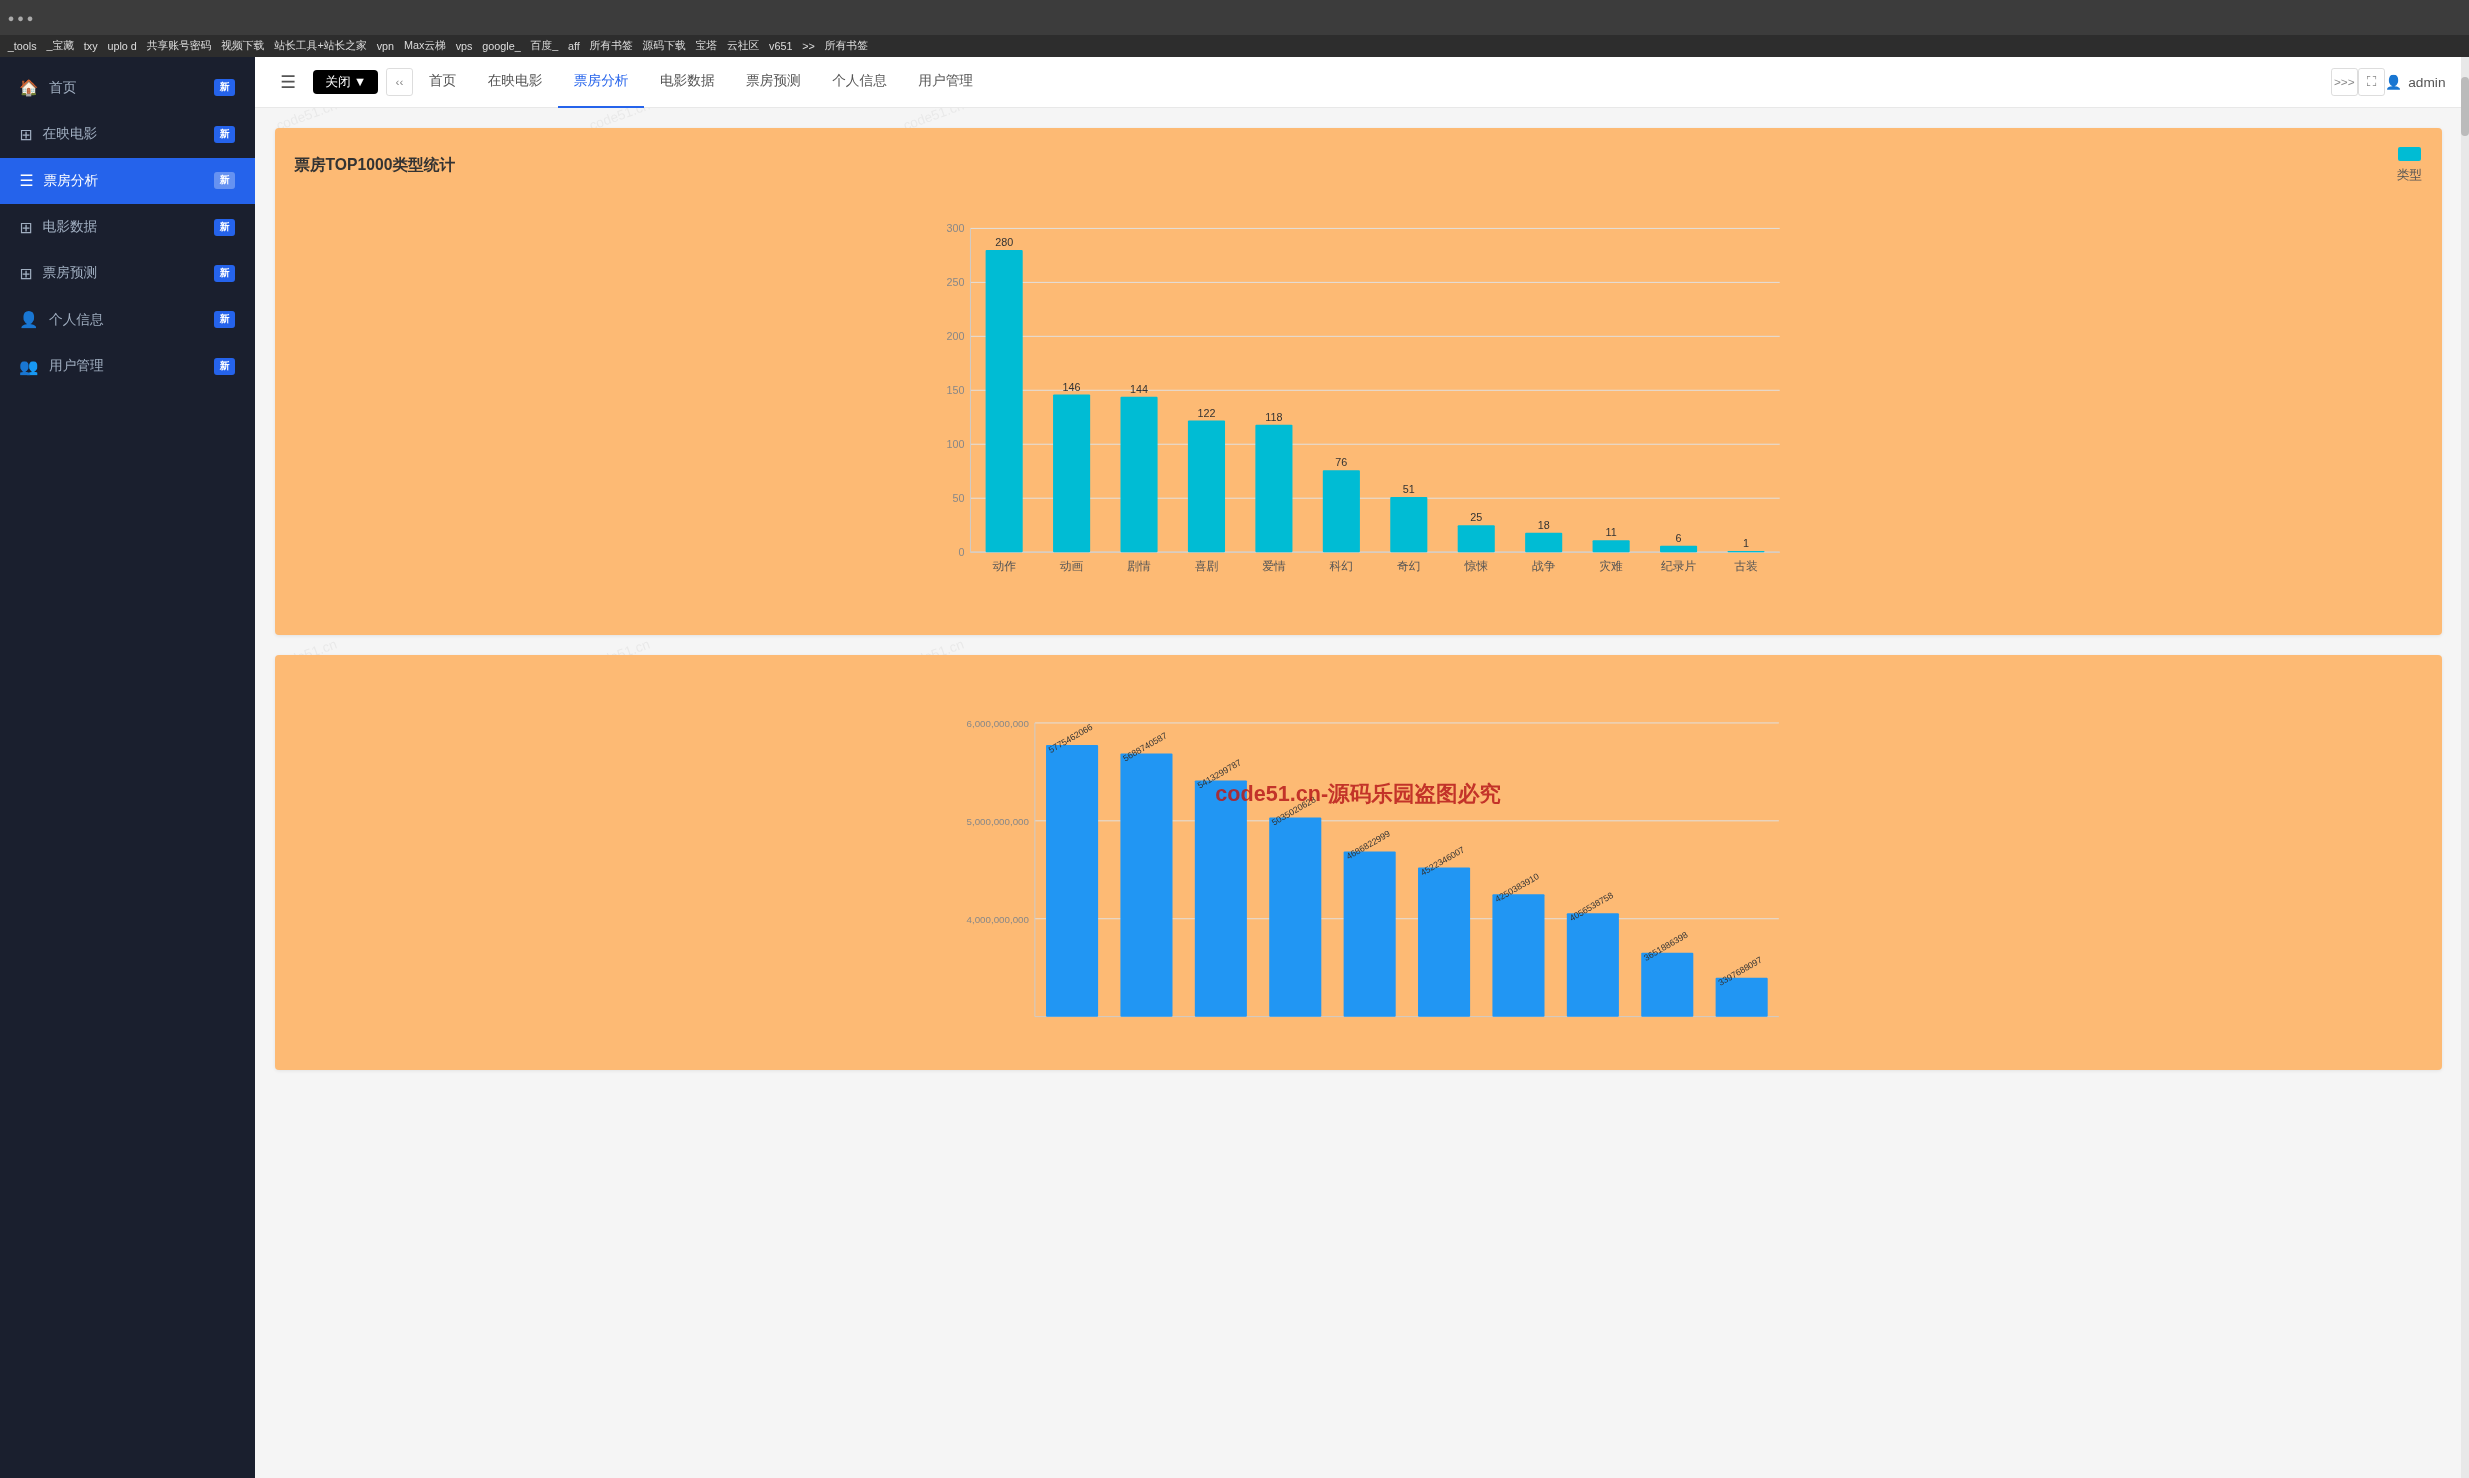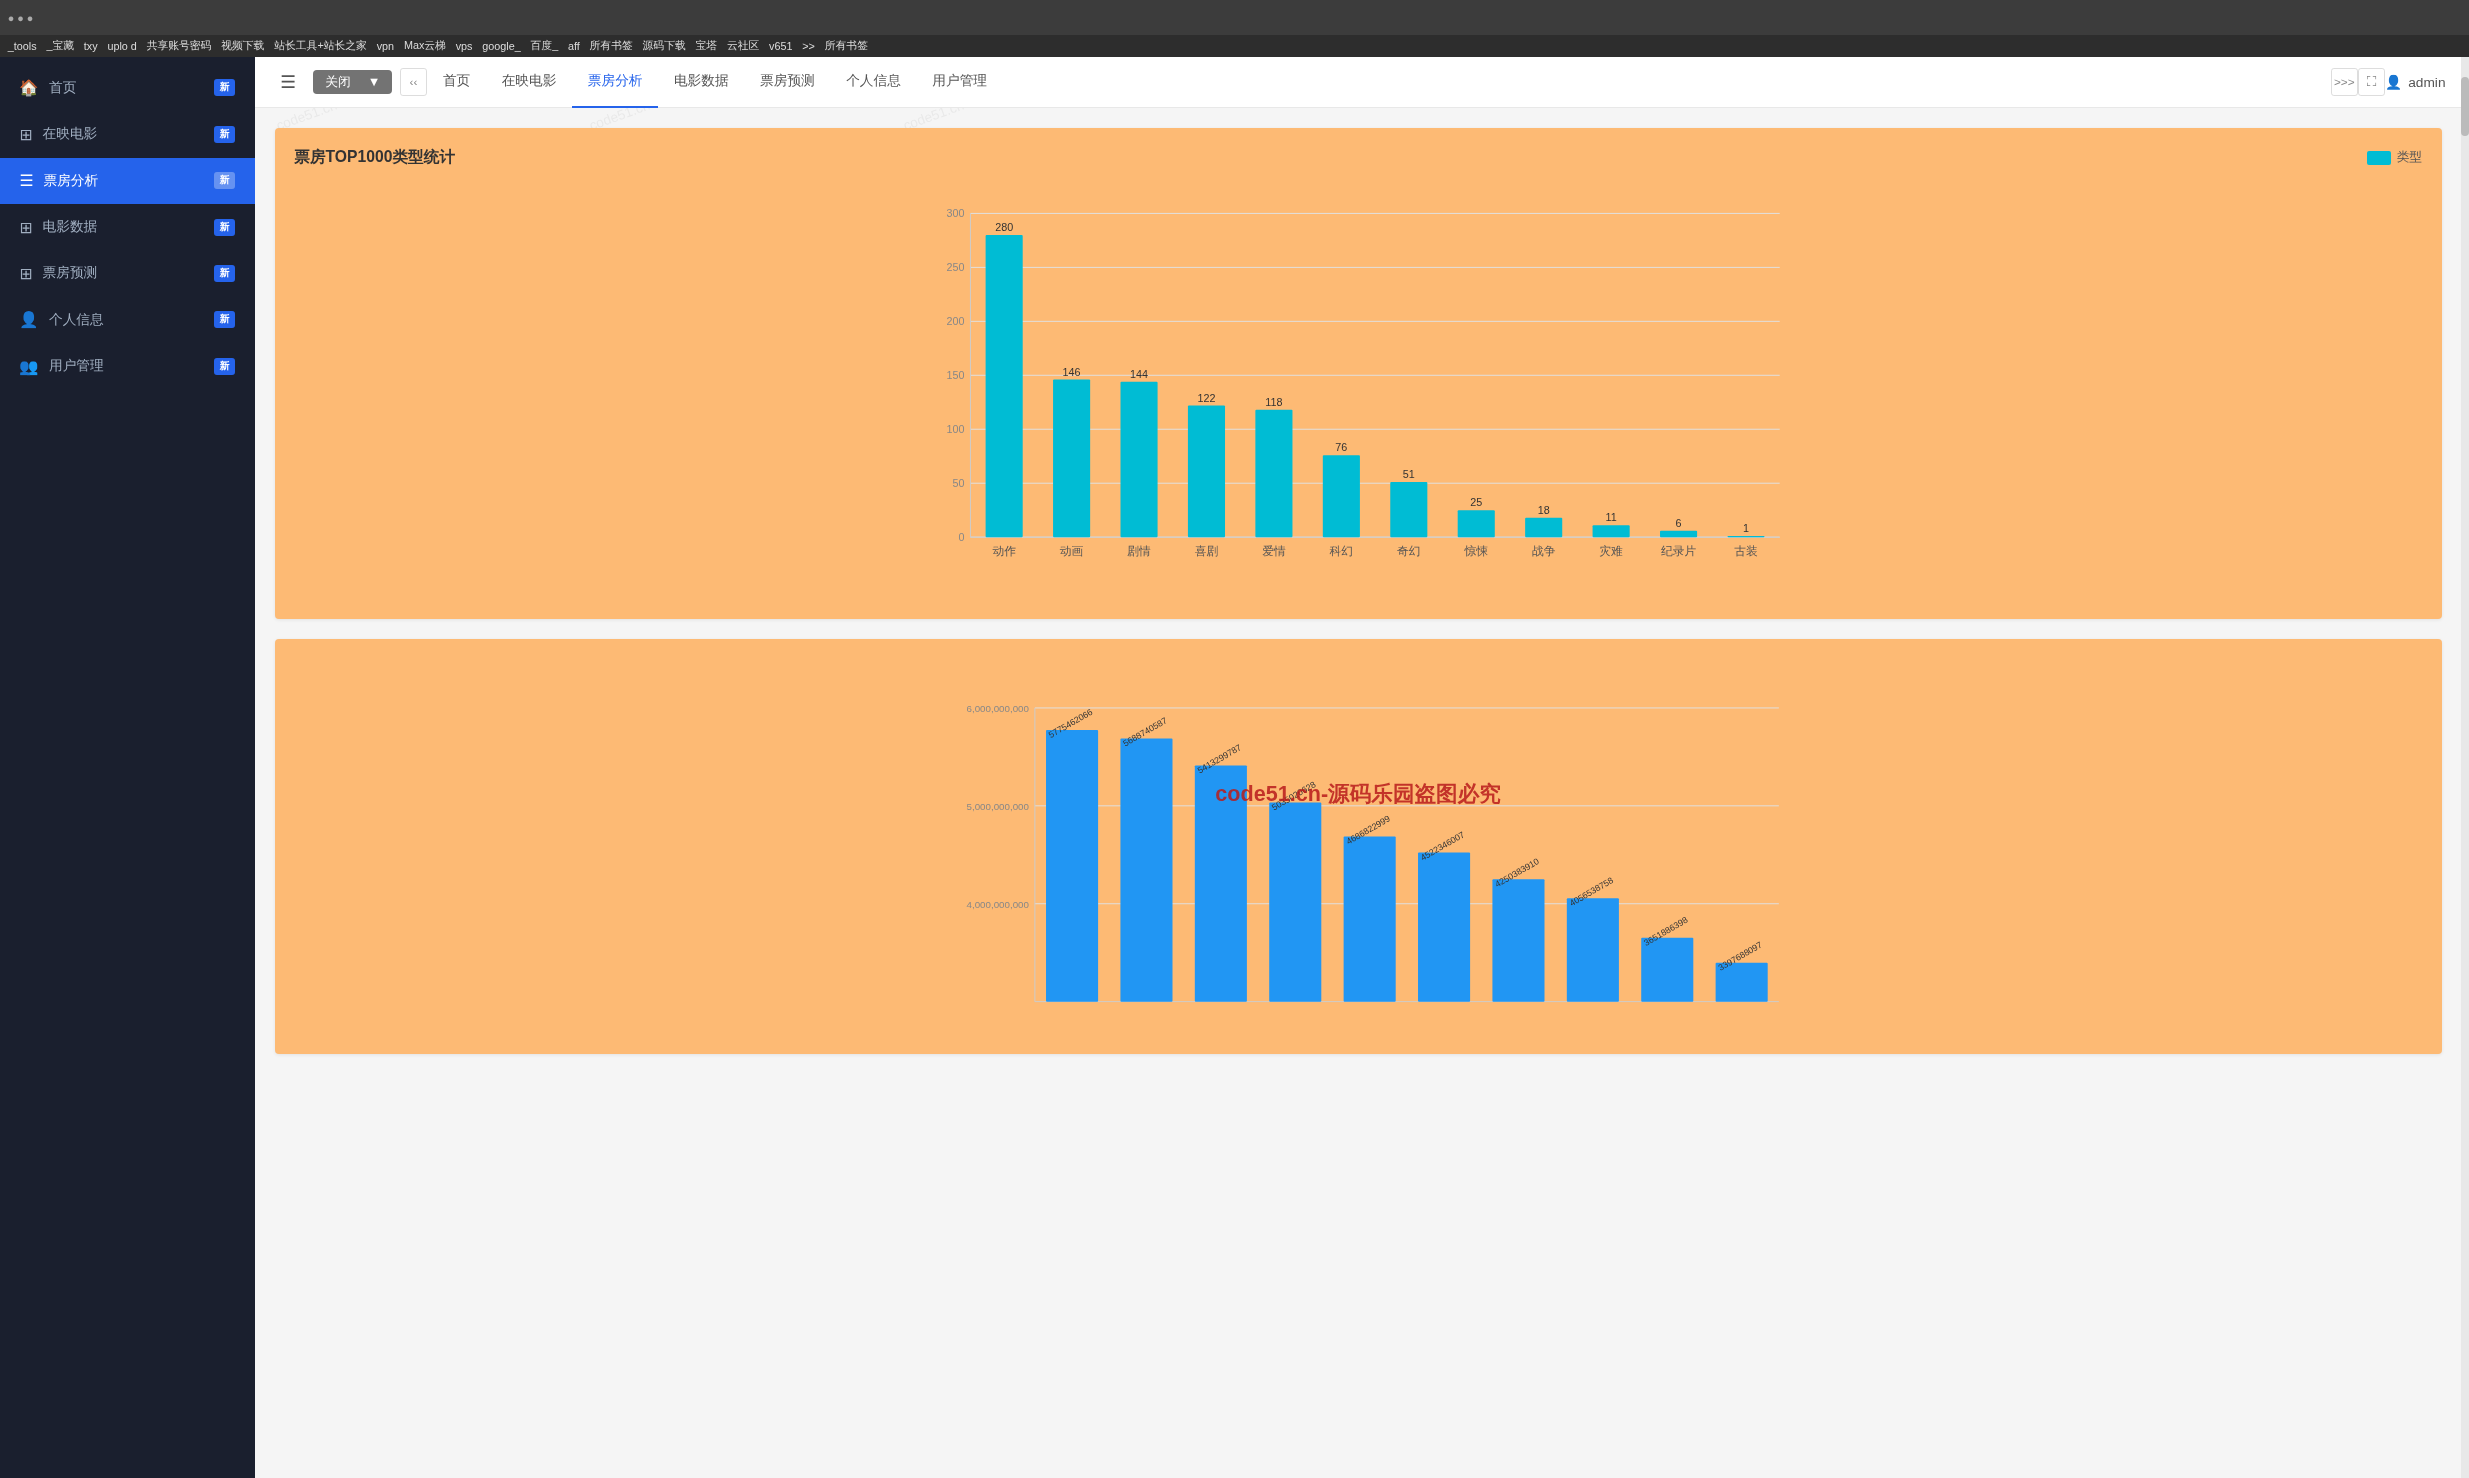--- a/index.html
+++ b/index.html
@@ -140,30 +140,30 @@
       display: flex;
       align-items: center;
       font-size: 13.7px;
       color: #555;
       cursor: pointer;
       white-space: nowrap;
       border-bottom: 2px solid transparent;
     }
     .nav-tab.active { color: #2563eb; border-bottom-color: #2563eb; font-weight: 500; }
     .close-tab-btn {
-      background: #737373;
+      background: #000000;
       color: #fff;
       border: none;
       padding: 3.9px 11.8px;
       border-radius: 3.9px;
       cursor: pointer;
       font-size: 12.7px;
       display: flex;
       align-items: center;
-      gap: 17px;
+      gap: 3px;
       margin: 0 7.8px;
     }
     .top-nav-right {
       display: flex;
       align-items: center;
       gap: 7.8px;
       flex-shrink: 0;
     }
     .fullscreen-btn {
       width: 27.4px;
@@ -236,20 +236,21 @@
       font-size: 15.7px;
       font-weight: bold;
       color: #333;
     }
     .chart-legend {
       display: flex;
       align-items: center;
       gap: 5.9px;
       font-size: 12.7px;
       color: #555;
+      flex-direction: column;
     }
     .legend-color {
       width: 23.5px;
       height: 13.7px;
       border-radius: 2px;
     }
 
     
     .bar-chart-container {
       width: 100%;

